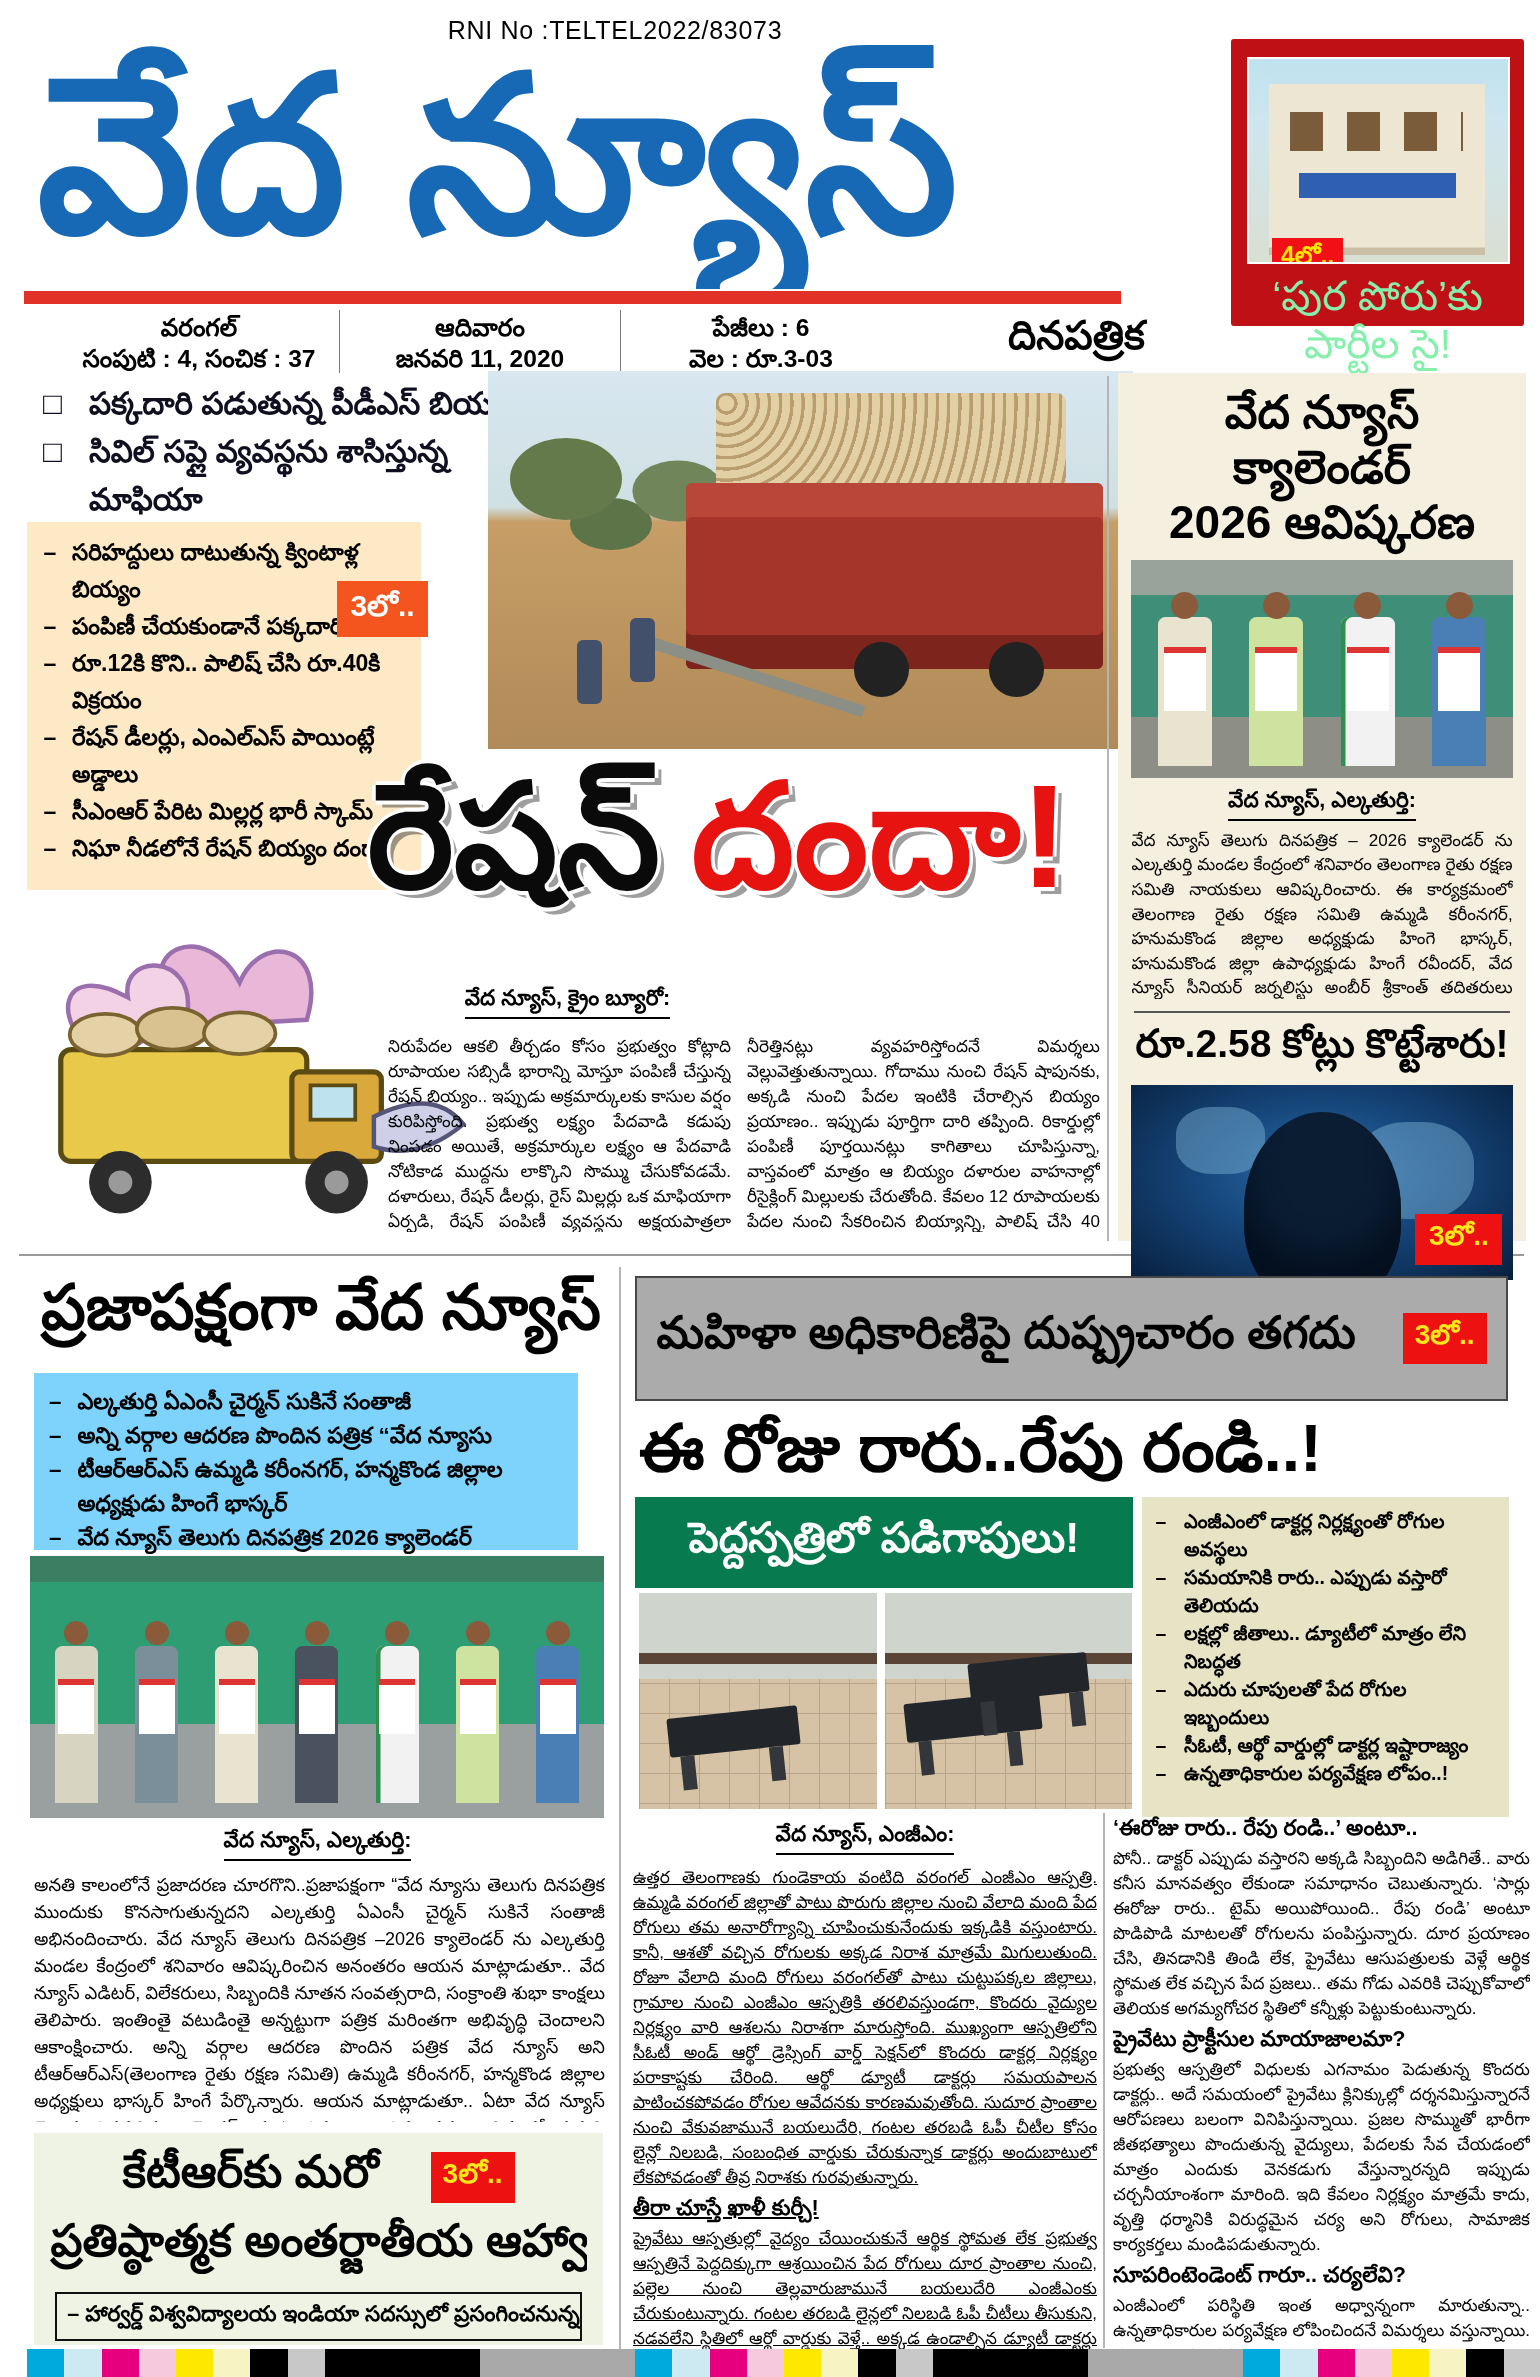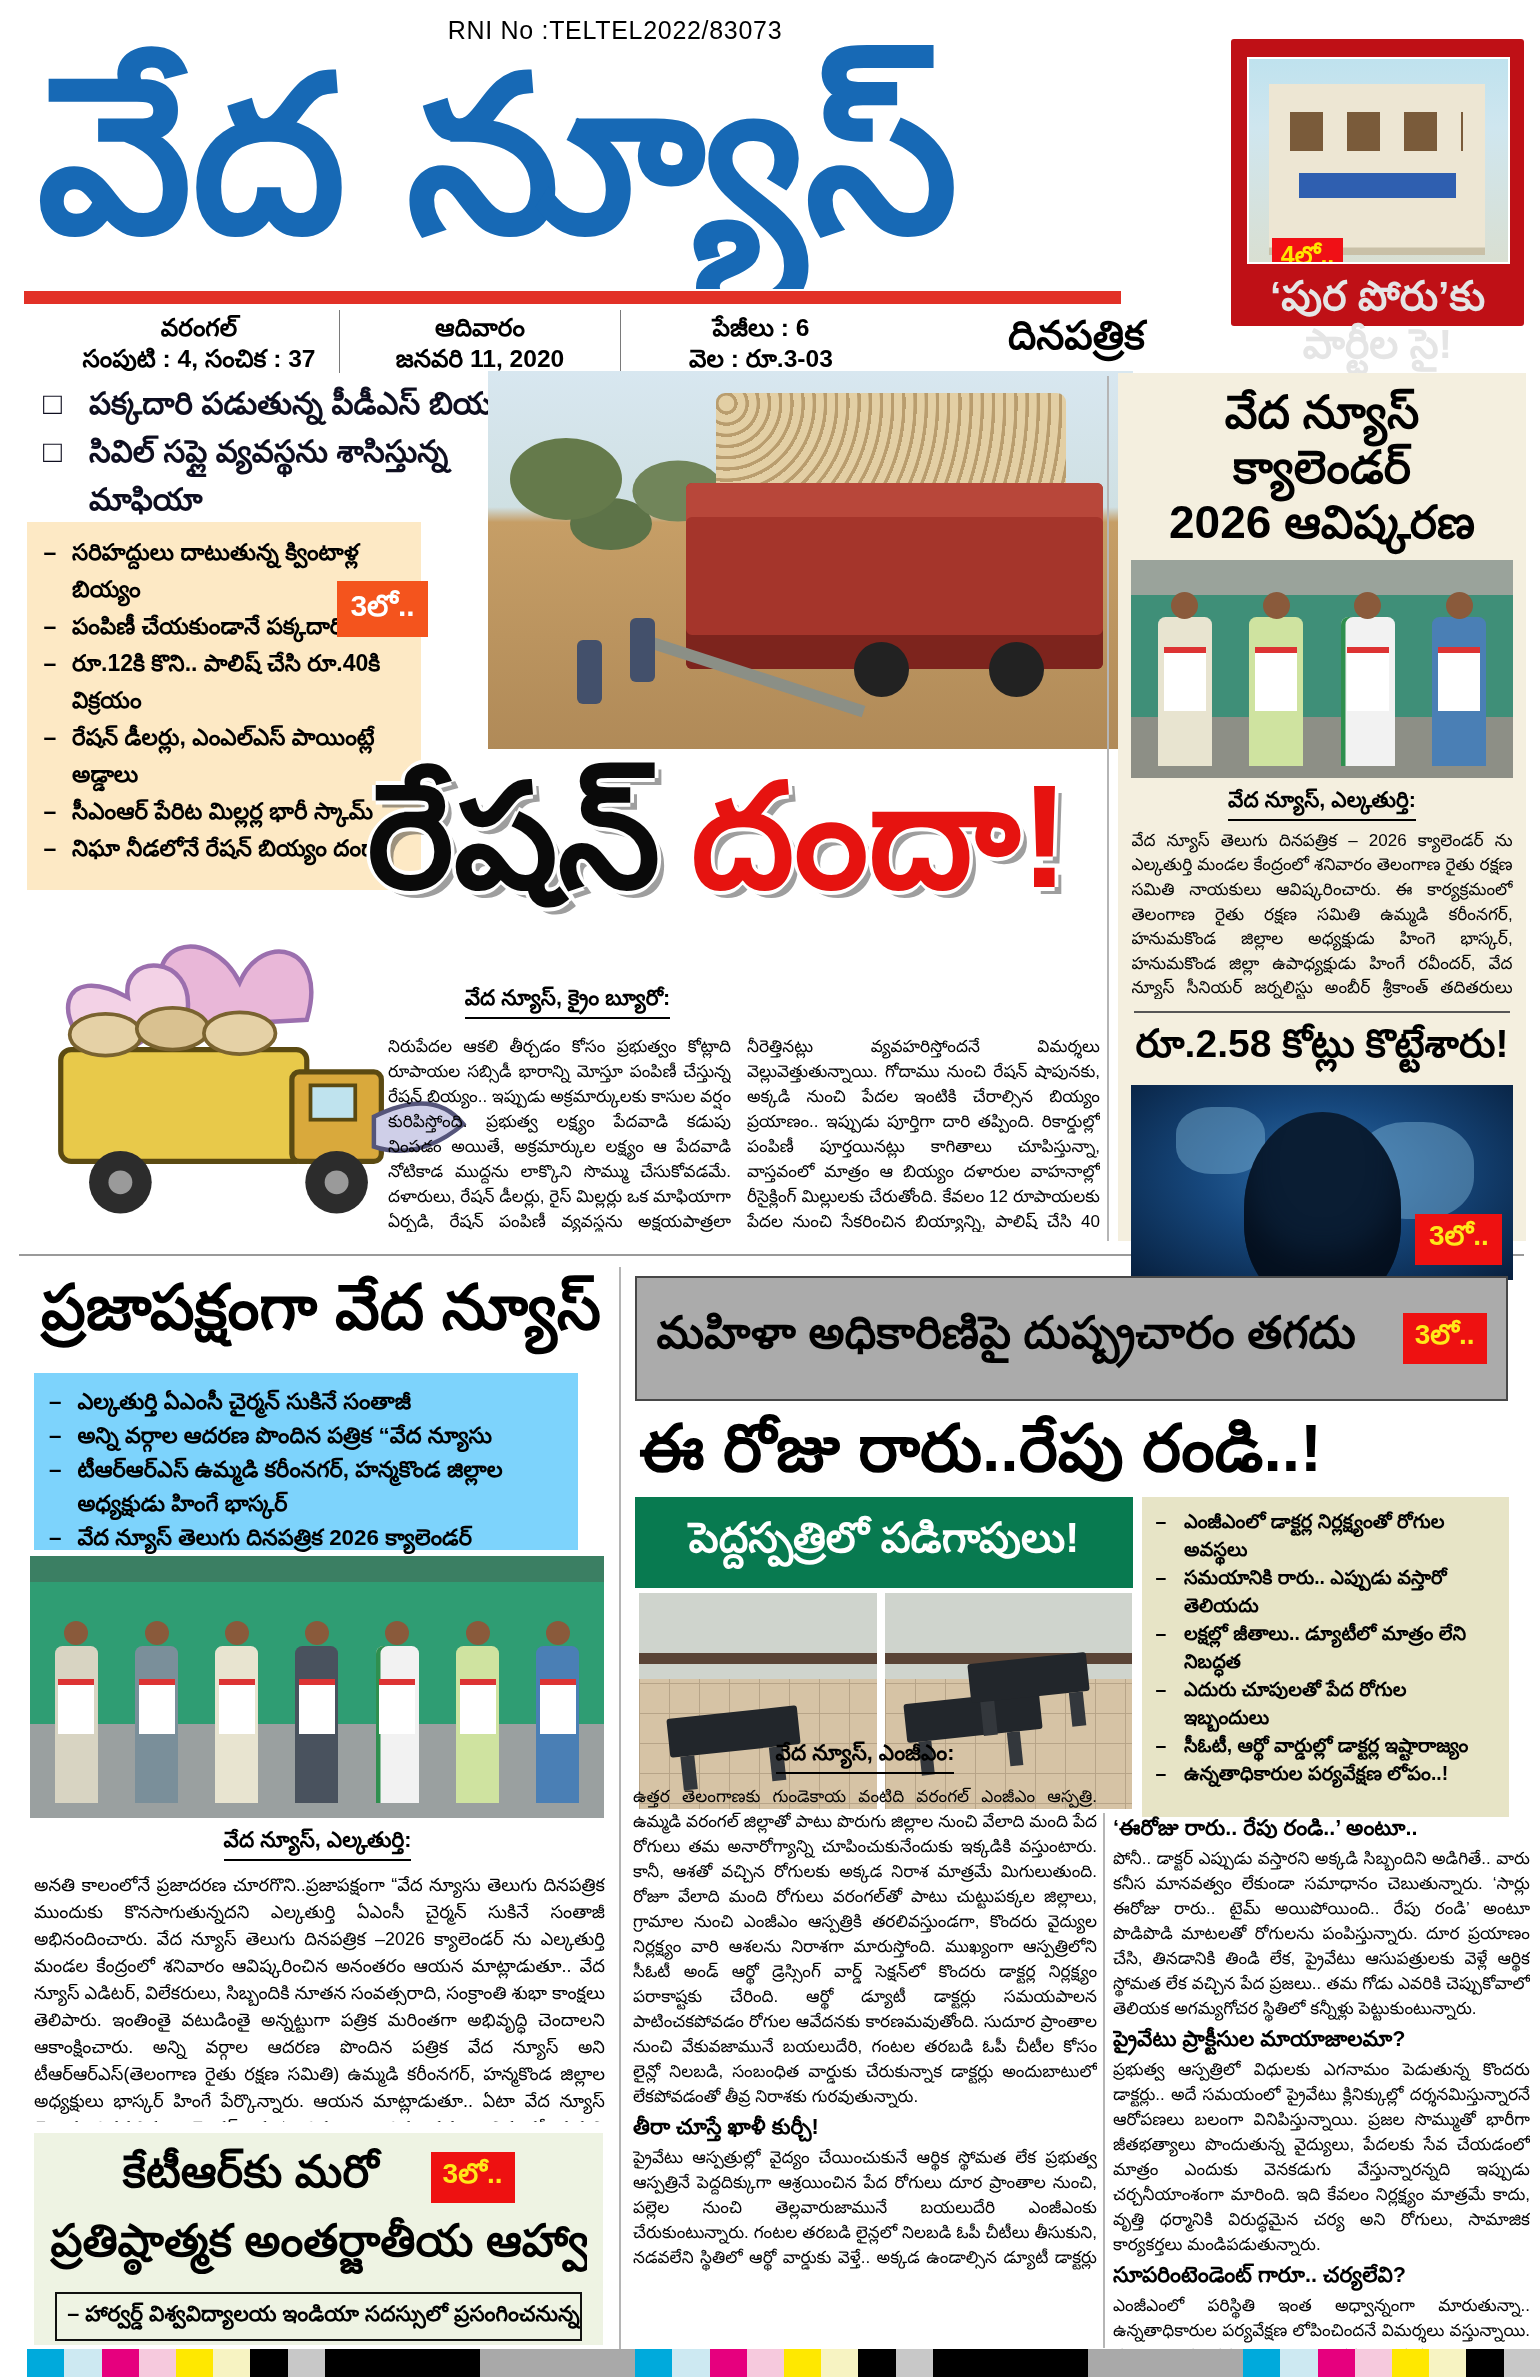--- a/index.html
+++ b/index.html
@@ -23,22 +23,22 @@
   #promo{left:1231px;top:39px;width:293px;height:287px;background:#bf1016;border-radius:3px;}
   #promo-photo{position:absolute;left:16.4px;top:18px;width:259px;height:203px;border:2.2px solid #fff;
     background:linear-gradient(180deg,#bfe2ee 0%,#cfe6ef 34%,#d9dfd2 100%);overflow:hidden;}
   #promo-building{position:absolute;left:19.4px;top:25px;width:216px;height:171px;background:#ede6d3;
     box-shadow:inset 0 -7.5px 0 #c9c0a7;}
   #promo-building:before{content:"";position:absolute;left:21px;top:28px;width:173px;height:39px;
     background:repeating-linear-gradient(90deg,#7a5b3a 0 33px,#ede6d3 33px 57px);}
   #promo-building:after{content:"";position:absolute;left:30px;top:89px;width:157px;height:25px;background:#2f5fb0;}
   #promo-badge{position:absolute;left:22.4px;top:179px;background:#f01016;color:#ffe600;
     font-size:25px;font-weight:bold;padding:3px 9px;}
-  #promo-text{position:absolute;left:0;right:0;top:233px;text-align:center;color:#e5e5e5;
-    font-size:41px;line-height:48px;font-weight:bold;}
+  #promo-text{position:absolute;left:0;right:0;top:233px;text-align:center;color:#86efac;
+    font-size:41px;line-height:48px;font-weight:normal;}
 
   
   #check-bullets{left:43px;top:380px;width:483px;font-size:31px;line-height:48px;font-weight:bold;color:#0f0f20;}
   .cb{position:relative;padding-left:46px;}
   .cb:before{content:"\25A1";position:absolute;left:0;top:0;font-weight:normal;}
 
   #lead-photo{left:488px;top:371px;width:645px;height:378px;
     background:linear-gradient(180deg,#d8e7f0 0%,#cfe0e3 36%,#c69e66 40%,#b08a58 100%);overflow:hidden;}
   .lp-trees{position:absolute;left:22.4px;top:67px;width:112px;height:82px;border-radius:50%;background:#657a4b;
     box-shadow:112px 12px 0 -10.4px #71855a,45px 45px 0 -15px #5d7348;}
@@ -135,21 +135,21 @@
   .subhead{font-size:21.6px;font-weight:bold;margin:4.5px 0 1.5px;}
 
   #left-bottom-byline{left:30px;top:1827px;width:575px;}
   #left-bottom-para{left:34px;top:1872px;width:571px;height:250px;font-size:18px;line-height:27px;}
   #ktr-box{left:34px;top:2133px;width:569px;height:212px;background:#eef3e3;box-sizing:border-box;padding:13.4px 16.4px 0;}
   #ktr-row1{display:flex;align-items:center;justify-content:center;gap:52px;}
   #ktr-h1{font-size:45px;font-weight:bold;white-space:nowrap;}
   #ktr-h2{text-align:center;font-size:45px;font-weight:bold;margin-top:6px;white-space:nowrap;overflow:hidden;}
   #ktr-sub{border:2.2px solid #111;margin:13.4px 4.5px 0;padding:7.5px 10.4px;font-size:21.6px;font-weight:bold;white-space:nowrap;overflow:hidden;}
 
-  #mid-bottom{left:633px;top:1740px;width:464px;height:532px;}
+  #mid-bottom{left:633px;top:1821px;width:464px;height:532px;text-decoration:underline;}
   #vdiv3{left:1103px;top:1813px;height:535px;width:1.5px;}
   #right-bottom{left:1113px;top:1810px;width:417px;height:540px;}
 
   
   #colorbar{left:0;top:2349px;width:1541px;height:28px;display:flex;}
   #colorbar div{height:100%;}
   .c-cy{background:#00aadc;width:41px;} .c-pc{background:#cde9f2;width:41px;}
   .c-mg{background:#e6007e;width:41px;} .c-pk{background:#f6c9dd;width:41px;}
   .c-yl{background:#ffe800;width:41px;} .c-py{background:#f7f3c2;width:41px;}
   .c-bk{background:#000;width:41px;}   .c-gy{background:#c8c8c8;width:41px;}

